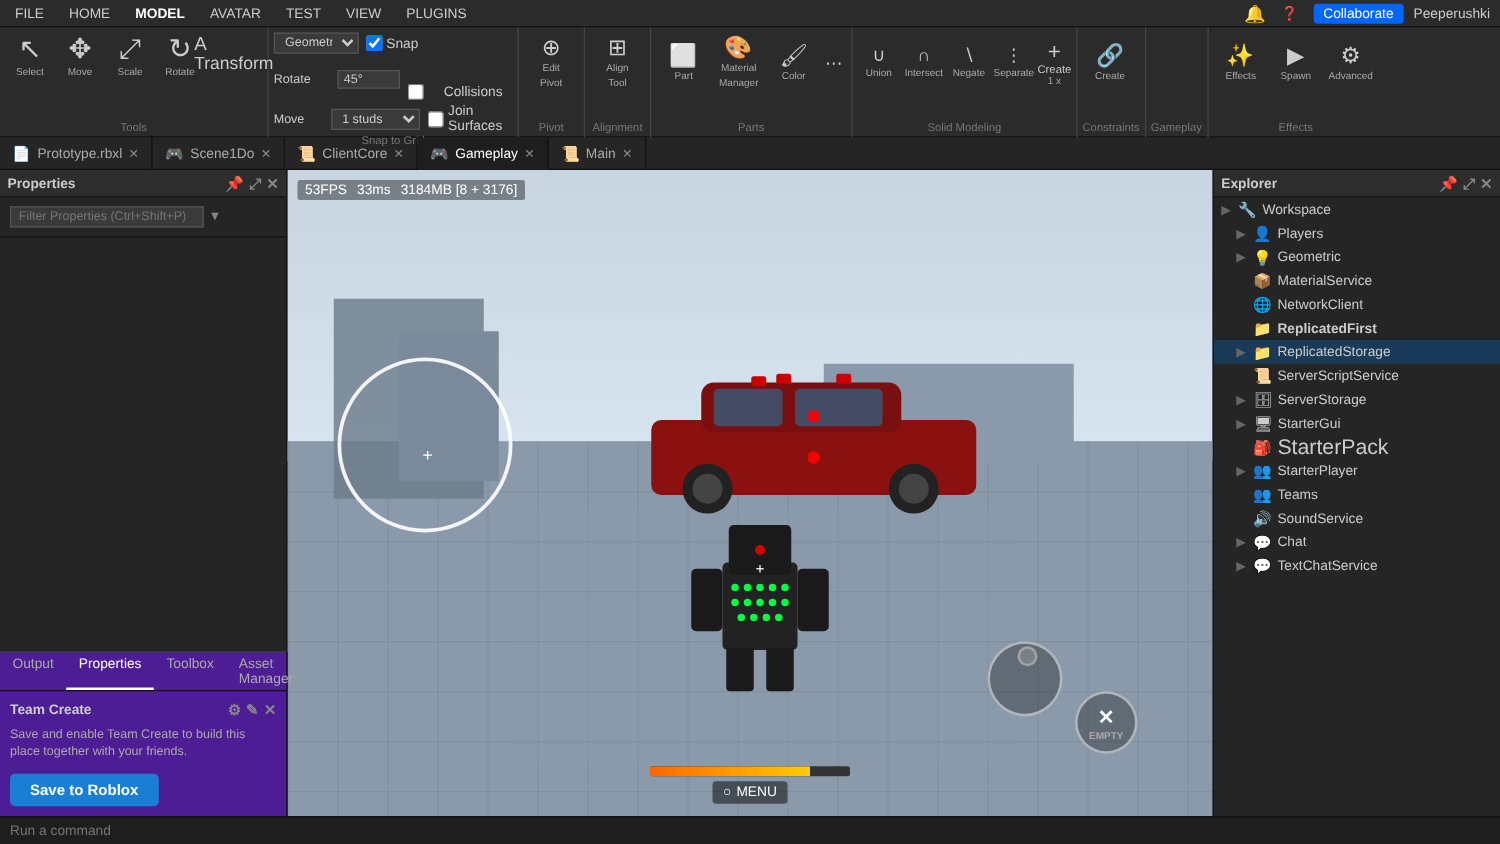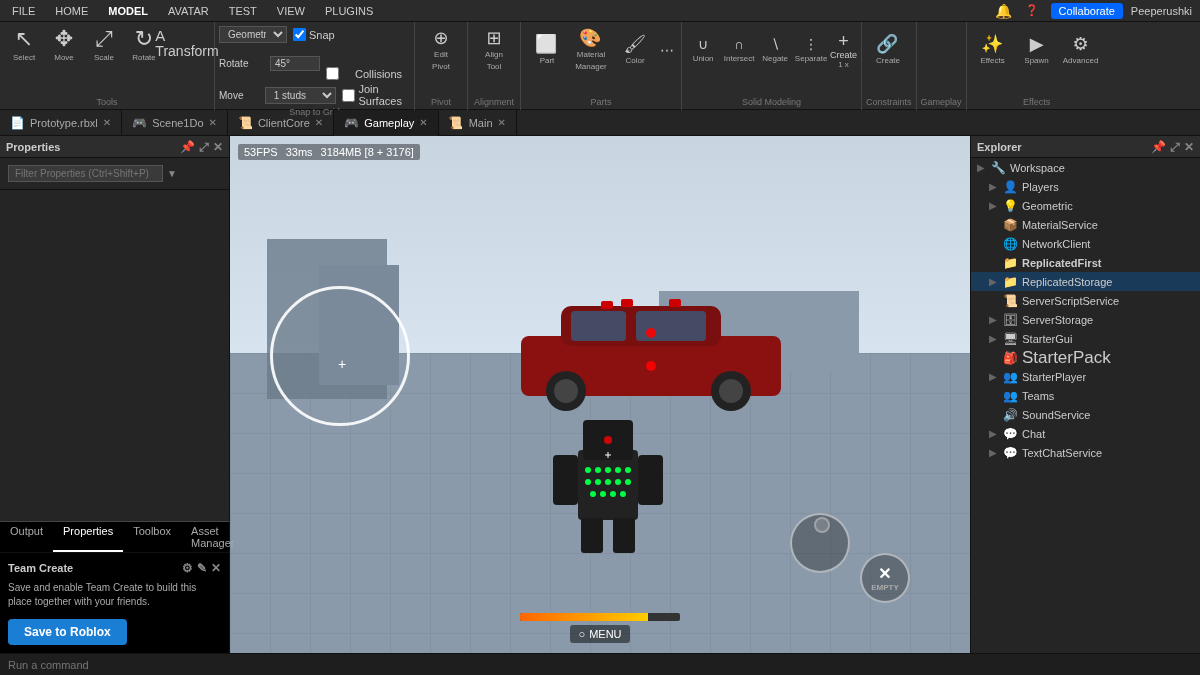--- a/index.html
+++ b/index.html
@@ -537,21 +537,21 @@
     </div>
         <div class="explorer-item indent1" style="padding-left: 18px;">
       <span class="explorer-arrow">▶</span>
       <span class="explorer-icon">💬</span>
       <span style="font-size:11px;">TextChatService</span>
     </div>
       </div>
   </div>
 </div>
 
-<div style="position:fixed;bottom:22px;left:0;width:230px;background:#000000;border-top:1px solid #444;border-right:1px solid #111;">
+<div style="position:fixed;bottom:22px;left:0;width:230px;background:#4c1d95;border-top:1px solid #444;border-right:1px solid #111;">
   <div class="bottom-tabs">
     <div class="bottom-tab">Output</div>
     <div class="bottom-tab active">Properties</div>
     <div class="bottom-tab">Toolbox</div>
     <div class="bottom-tab">Asset Manager</div>
   </div>
   <div class="team-create-content">
     <div class="team-create-header">
       <span>Team Create</span>
       <div style="display:flex;gap:4px;">

